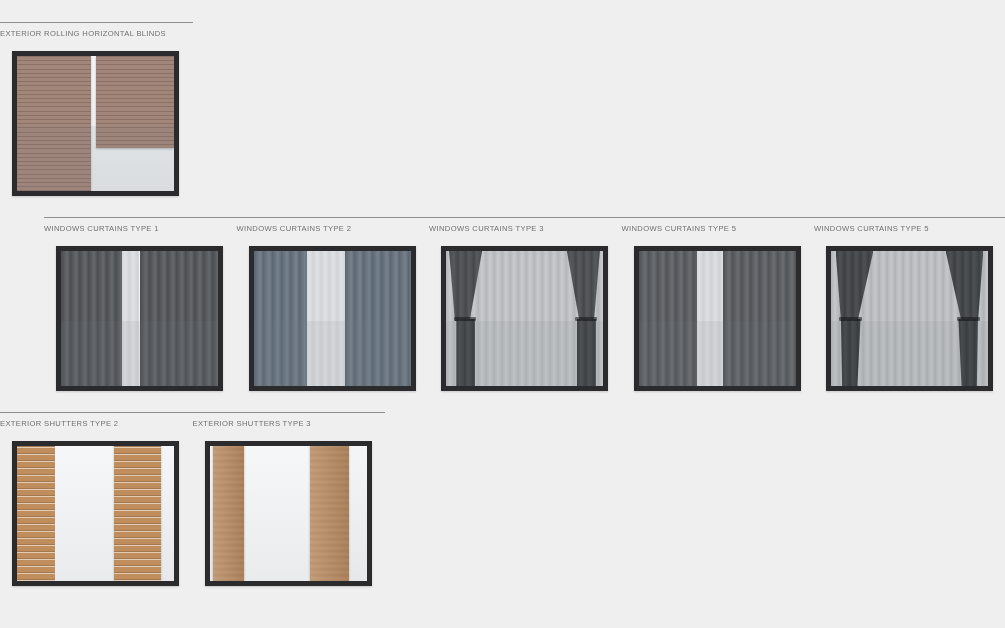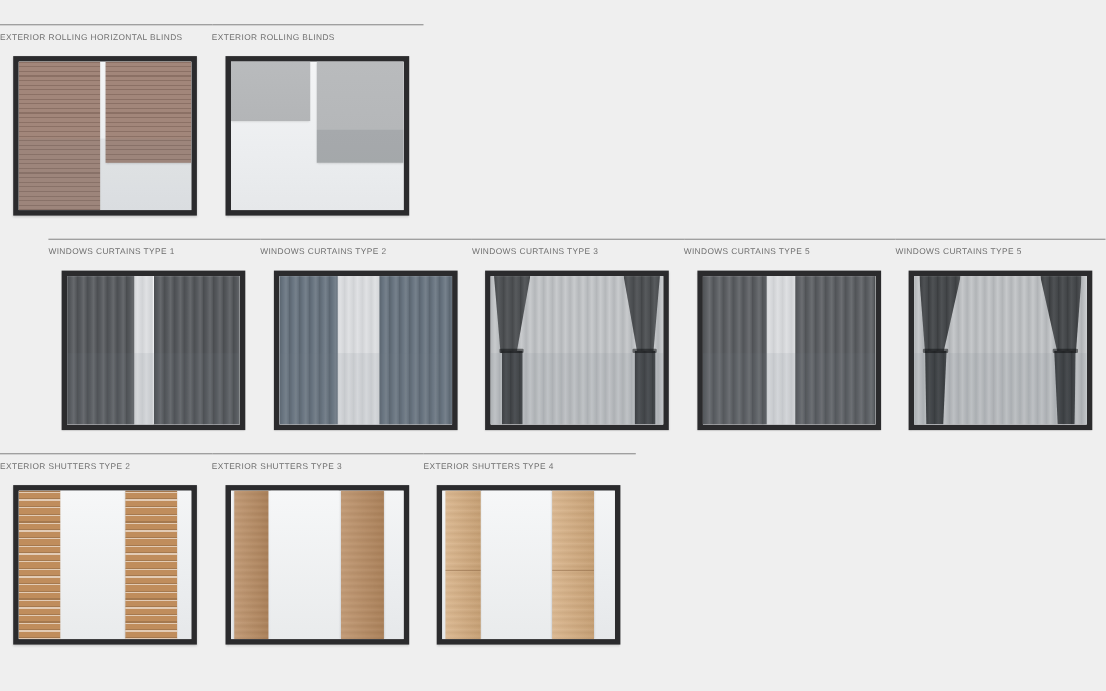--- a/index.html
+++ b/index.html
@@ -252,31 +252,20 @@
       <div class="win">
         <div class="win-inner">
           <div class="glass"></div>
           <div class="hblind left"></div>
           <div class="hblind right"></div>
           <div class="band"></div>
         </div>
       </div>
     </div>
 
-    <div class="cell">
-      <div class="label-rule"></div>
-      <div class="label">EXTERIOR ROLLING BLINDS</div>
-      <div class="win">
-        <div class="win-inner">
-          <div class="glass"></div>
-          <div class="roll left"></div>
-          <div class="roll right"></div>
-        </div>
-      </div>
-    </div>
 
 
     <div class="cell empty"></div>
     <div class="cell empty"></div>
   </div>
 
   <div class="row row-2">
 
     <div class="cell">
       <div class="label-rule"></div>
@@ -387,32 +376,16 @@
       <div class="win">
         <div class="win-inner">
           <div class="glass"></div>
           <div class="shutter panel-wood" style="left:2%;width:20%;"></div>
           <div class="white-gap" style="left:23%;width:40%;"></div>
           <div class="shutter panel-wood" style="left:64%;width:25%;"></div>
         </div>
       </div>
     </div>
 
-    <div class="cell">
-      <div class="label-rule"></div>
-      <div class="label">EXTERIOR SHUTTERS TYPE 4</div>
-      <div class="win">
-        <div class="win-inner">
-          <div class="glass"></div>
-          <div class="shutter panel-wood-light" style="left:2%;width:20%;">
-            <div class="split"></div>
-          </div>
-          <div class="white-gap" style="left:23%;width:40%;"></div>
-          <div class="shutter panel-wood-light" style="left:64%;width:24%;">
-            <div class="split"></div>
-          </div>
-        </div>
-      </div>
-    </div>
 
   </div>
 
 </div>
 
 </body></html>

